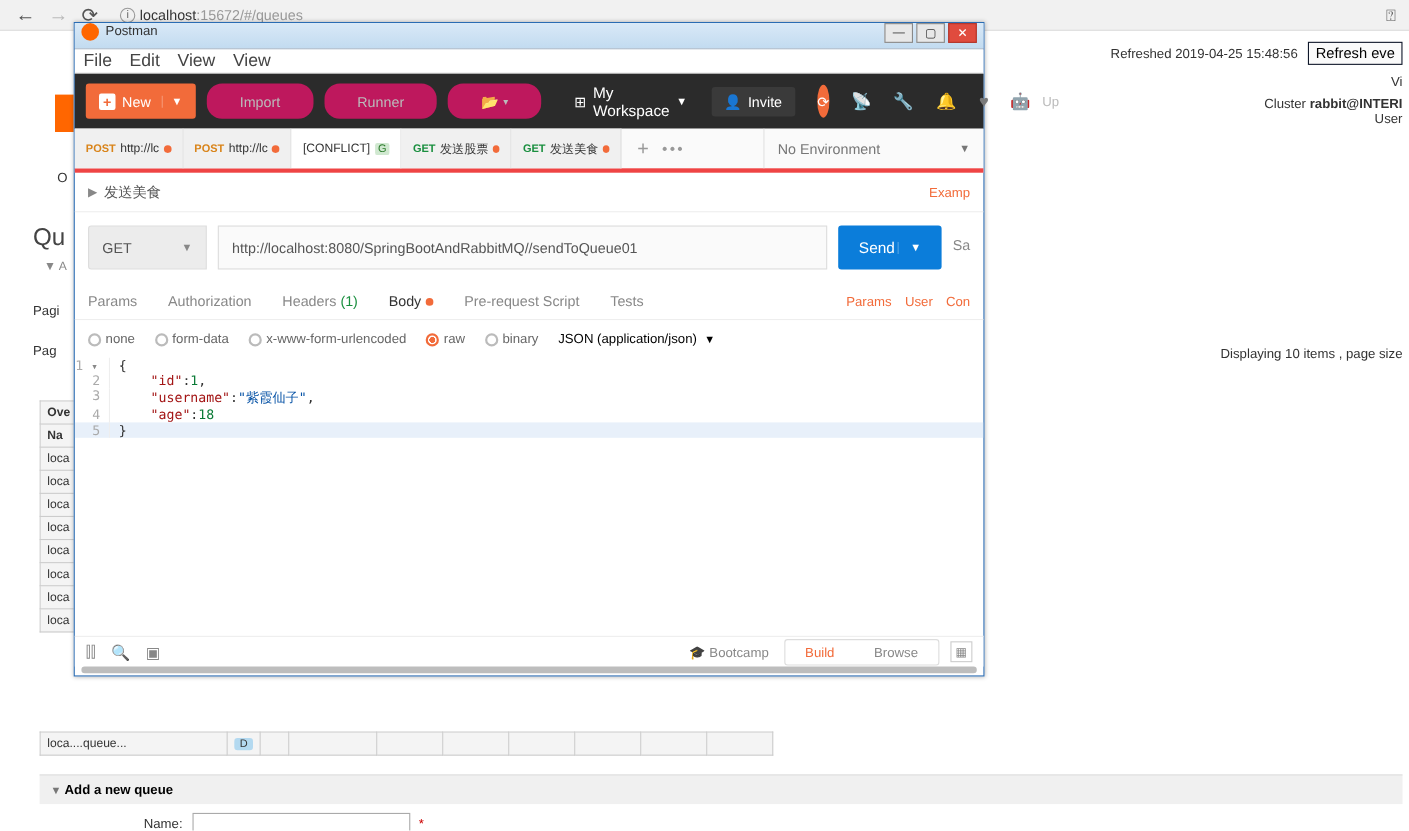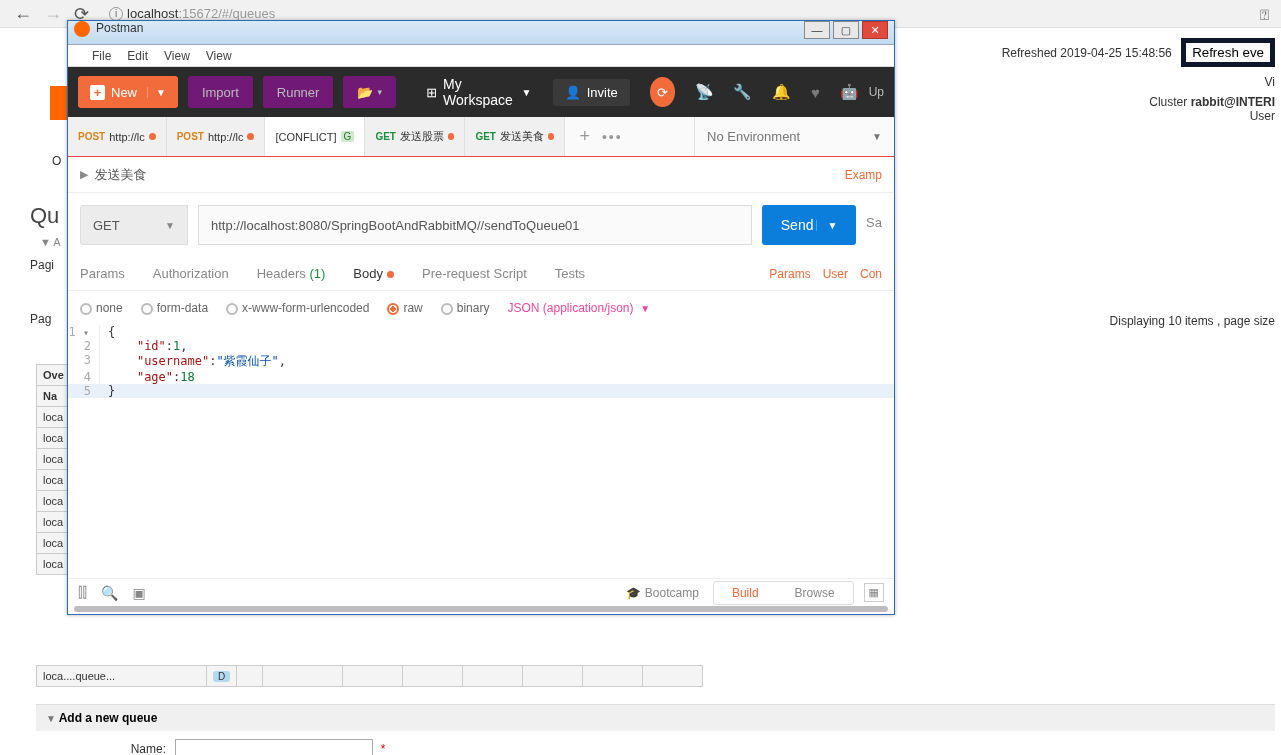--- a/index.html
+++ b/index.html
@@ -10,21 +10,21 @@
 .browser-bar .nav-arrow { color: #555; font-size: 18px; margin: 0 6px; cursor: pointer; }
 .browser-bar .info-icon { border: 1px solid #999; border-radius: 50%; width: 14px; height: 14px; display: inline-flex; align-items: center; justify-content: center; font-size: 10px; color: #666; margin: 0 4px 0 14px; }
 .browser-bar .url { color: #333; font-size: 13px; }
 .browser-bar .url .faded { color: #999; }
 .translate-icon { position: absolute; right: 12px; top: 6px; font-size: 15px; color: #555; }
 
 
 .bg-page { position: absolute; left: 0; right: 0; top: 28px; bottom: 0; }
 .bg-header { float: right; text-align: right; padding: 10px 6px 0 0; font-size: 12px; }
 .bg-header .refreshed { margin-bottom: 8px; }
-.bg-header .refresh-btn { border: 5px solid #0f172a; background: #fafafa; padding: 2px 6px; margin-left: 6px; }
+.bg-header .refresh-btn { border: 1px solid #0f172a; background: #fafafa; padding: 2px 6px; margin-left: 6px; }
 .bg-header .cluster b { font-weight: bold; }
 .orange-sq { width: 34px; height: 34px; background: #f60; position: absolute; left: 50px; top: 58px; }
 .nav-tabs-bg { position: absolute; left: 52px; top: 126px; font-size: 12px; color: #333; }
 .queues-head { position: absolute; left: 30px; top: 175px; font-size: 22px; color: #444; }
 .filter-arrow { position: absolute; left: 40px; top: 208px; color: #888; font-size: 11px; }
 .pagi { position: absolute; left: 30px; color: #333; font-size: 12px; }
 .displaying { position: absolute; right: 6px; top: 286px; font-size: 12px; color: #333; }
 
 
 .bg-table { position: absolute; left: 36px; top: 336px; border-collapse: collapse; font-size: 11px; }
@@ -45,36 +45,36 @@
 
 
 .postman-window { position: absolute; left: 67px; top: 20px; width: 828px; height: 595px; border: 1px solid #2a6cb3; background: #fff; box-shadow: 0 0 4px rgba(0,0,0,0.3); }
 .pm-titlebar { height: 24px; background: linear-gradient(#d9e9f7, #c2dbf0); display: flex; align-items: flex-start; padding: 0 6px; border-bottom: 1px solid #9ab; }
 .pm-titlebar .app-icon { width: 16px; height: 16px; background: #f60; border-radius: 50%; display: inline-block; margin-right: 6px; position: relative; }
 .pm-titlebar .title { font-size: 12px; color: #333; }
 .pm-titlebar .win-btns { margin-left: auto; display: flex; gap: 3px; }
 .pm-titlebar .win-btn { width: 26px; height: 18px; border: 1px solid #888; background: #e8e8e8; font-size: 11px; display: flex; align-items: center; justify-content: center; }
 .pm-titlebar .win-btn.close { background: #e04b3e; color: #fff; border-color: #b0352a; }
 
-.pm-menubar { height: 22px; background: #fff; display: flex; align-items: center; padding: 0 24px; font-size: 12px; color: #444; gap: 16px; border-bottom: 1px solid #ddd; }
+.pm-menubar { height: 22px; background: #fff; display: flex; align-items: center; padding: 0 8px; font-size: 16px; color: #444; gap: 16px; border-bottom: 1px solid #ddd; }
 
 .pm-toolbar { height: 50px; background: #2b2b2b; display: flex; align-items: center; padding: 0 10px; gap: 10px; }
 .pm-toolbar .new-btn { background: #f26b3a; color: #fff; height: 32px; padding: 0 12px; display: flex; align-items: center; gap: 6px; border-radius: 3px; font-size: 13px; }
 .pm-toolbar .new-btn .plus { background: #fff; color: #f26b3a; width: 15px; height: 15px; border-radius: 2px; display: inline-flex; align-items: center; justify-content: center; font-weight: bold; font-size: 13px; }
 .pm-toolbar .new-btn .caret { border-left: 1px solid rgba(255,255,255,0.3); padding-left: 8px; margin-left: 4px; font-size: 10px; }
-.pm-toolbar .grey-btn { background: #701a75; color: #bbb; height: 32px; padding: 0 14px; display: flex; align-items: center; border-radius: 3px; font-size: 13px; }
+.pm-toolbar .grey-btn { background: #be185d; color: #bbb; height: 32px; padding: 0 30px; display: flex; align-items: center; border-radius: 14px; font-size: 13px; }
 .pm-toolbar .workspace { color: #fff; margin-left: 20px; display: flex; align-items: center; gap: 6px; font-size: 14px; }
 .pm-toolbar .workspace .grid-icon { font-size: 13px; }
 .pm-toolbar .invite-btn { background: #3a3a3a; color: #fff; padding: 6px 12px; border-radius: 3px; display: flex; align-items: center; gap: 5px; margin-left: 12px; font-size: 13px; }
 .pm-toolbar .sync-btn { background: #f26b3a; width: 30px; height: 30px; border-radius: 50%; display: flex; align-items: center; justify-content: center; color: #fff; margin-left: 10px; }
 .pm-toolbar .tool-icon { color: #7a7a7a; font-size: 15px; margin-left: 10px; }
 .pm-toolbar .upgrade { color: #bbb; font-size: 12px; margin-left: auto; }
 
 
-.pm-tabs-row { height: 40px; background: #fafafa; display: flex; align-items: stretch; border-bottom: 1px solid #ef4444; }
+.pm-tabs-row { height: 40px; background: #fafafa; display: flex; align-items: stretch; border-bottom: 4px solid #ef4444; }
 .pm-tab { display: flex; align-items: center; padding: 0 10px; border-right: 1px solid #e0e0e0; font-size: 11px; background: #f0f0f0; cursor: pointer; max-width: 100px; gap: 4px; white-space: nowrap; overflow: hidden; }
 .pm-tab.active { background: #fff; }
 .pm-tab .method-get { color: #1a8f3f; font-weight: bold; font-size: 10px; }
 .pm-tab .method-post { color: #d9841a; font-weight: bold; font-size: 10px; }
 .pm-tab .dot { width: 7px; height: 7px; background: #f26b3a; border-radius: 50%; display: inline-block; }
 .pm-tab .conflict { color: #333; font-size: 11px; }
 .pm-tab .g-badge { background: #d0e8d0; color: #2a7a2a; font-size: 10px; padding: 0 3px; border-radius: 2px; }
 .pm-tabs-right { display: flex; align-items: center; gap: 12px; padding: 0 10px; margin-left: 4px; }
 .pm-tabs-right .plus-tab { color: #999; font-size: 18px; cursor: pointer; }
 .pm-tabs-right .more { color: #999; font-size: 14px; letter-spacing: 2px; }
@@ -99,21 +99,21 @@
 .pm-subtabs .st { cursor: pointer; }
 .pm-subtabs .st.active { color: #333; }
 .pm-subtabs .st .cnt { color: #1a8f3f; }
 .pm-subtabs .st .dot { width: 7px; height: 7px; background: #f26b3a; border-radius: 50%; display: inline-block; margin-left: 4px; vertical-align: middle; }
 .pm-subtabs .right-links { margin-left: auto; display: flex; gap: 12px; color: #f26b3a; font-size: 12px; }
 
 
 .pm-body-opts { display: flex; align-items: center; gap: 18px; padding: 10px 12px; font-size: 12px; color: #666; }
 .pm-body-opts .radio { width: 12px; height: 12px; border: 2px solid #bbb; border-radius: 50%; display: inline-block; vertical-align: middle; margin-right: 4px; }
 .pm-body-opts .radio.sel { border-color: #f26b3a; background: radial-gradient(circle, #f26b3a 45%, #fff 50%); }
-.pm-body-opts .json-sel { color: #ec4899; }
+.pm-body-opts .json-sel { color: #000000; }
 
 
 .pm-editor { height: 240px; overflow: auto; font-family: Consolas, monospace; font-size: 12px; }
 .pm-editor .line { display: flex; }
 .pm-editor .line.hl { background: #e8f0fa; }
 .pm-editor .gutter { width: 32px; text-align: right; padding-right: 8px; color: #aaa; user-select: none; border-right: 1px solid #eee; }
 .pm-editor .code { padding-left: 8px; white-space: pre; }
 .pm-editor .fold { color: #888; font-size: 10px; margin-right: 2px; }
 .key { color: #a31515; }
 .str { color: #0451a5; }
@@ -153,21 +153,21 @@
     <div class="cluster">
       <span>Cluster </span><b>rabbit@INTERI</b>
     </div>
     <div>User</div>
   </div>
 
   <div class="orange-sq"></div>
   <div class="nav-tabs-bg">O</div>
   <div class="queues-head">Qu</div>
   <div class="filter-arrow">▼ <span>A</span></div>
-  <div class="pagi" style="top:230px;">Pagi</div>
+  <div class="pagi" style="top:247px;">Pagi</div>
   <div class="pagi" style="top:284px;">Pag</div>
   <div class="displaying">Displaying 10 items , page size</div>
 
   <table class="bg-table">
     <tbody>
         <tr>
           <th class="name-col">Ove</th>
         </tr>
     <tr>
           <th class="name-col">Na</th>

